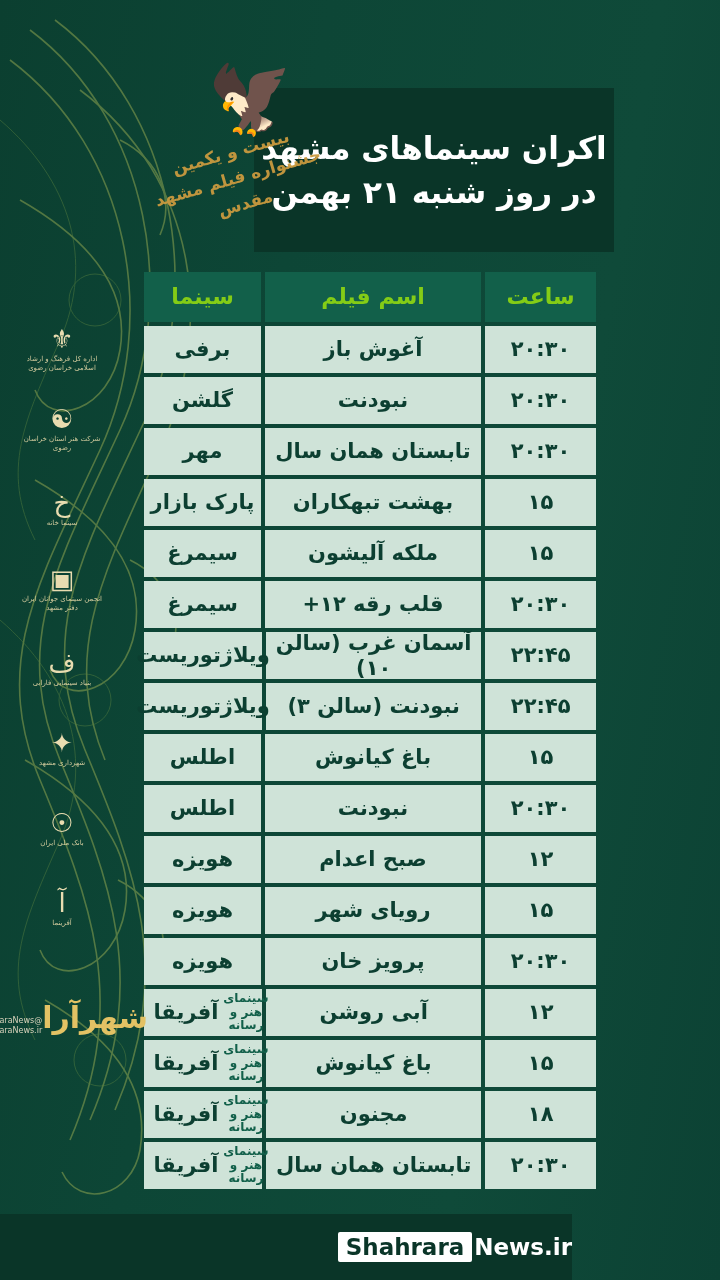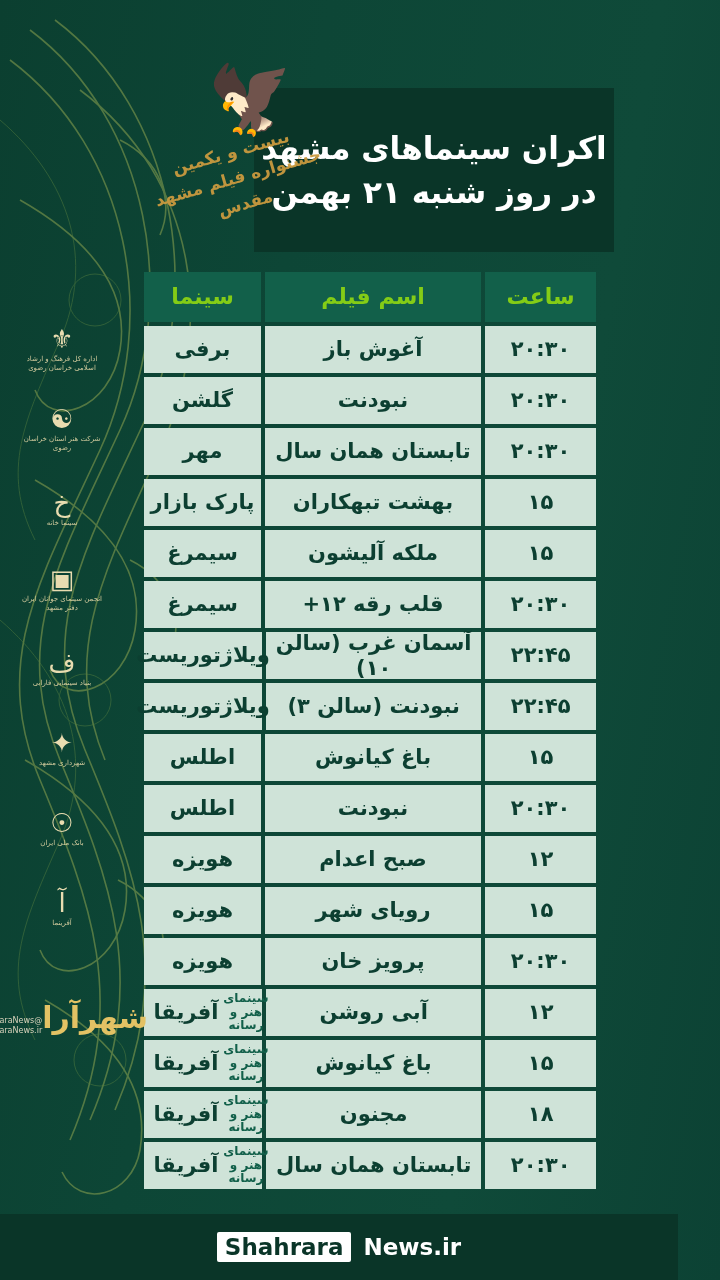--- a/index.html
+++ b/index.html
@@ -179,41 +179,40 @@
     margin-top: 16px;
     line-height: 1.3;
     text-align: center;
   }
 
   
   .footer {
     position: absolute;
     bottom: 0;
     left: 0;
-    width: 678px;
+    width: 572px;
     height: 66px;
     background: #0a3528;
     display: flex;
     align-items: center;
-    justify-content: center;
   }
   .footer .brand {
     display: inline-flex;
     align-items: center;
     direction: ltr;
     font-size: 23px;
     font-weight: bold;
   }
   .footer .brand .mark {
     background: #ffffff;
     color: #0a3528;
     padding: 2px 8px;
     border-radius: 2px;
   }
-  .footer .brand .rest { color: #ffffff; padding-left: 12px; }
+  .footer .brand .rest { color: #ffffff; padding-left: 2px; }
 </style>
 </head>
 <body>
 
 <div class="poster">
 
   <div class="ornament">
     <svg viewBox="0 0 260 1240" preserveAspectRatio="none" aria-hidden="true">
       <g fill="none" stroke="#b9c45a" stroke-width="1.6" opacity="0.75">
         <path d="M30 30 C150 120, 180 300, 120 430 C60 560, 10 640, 60 760 C110 880, 150 980, 90 1120"></path>

